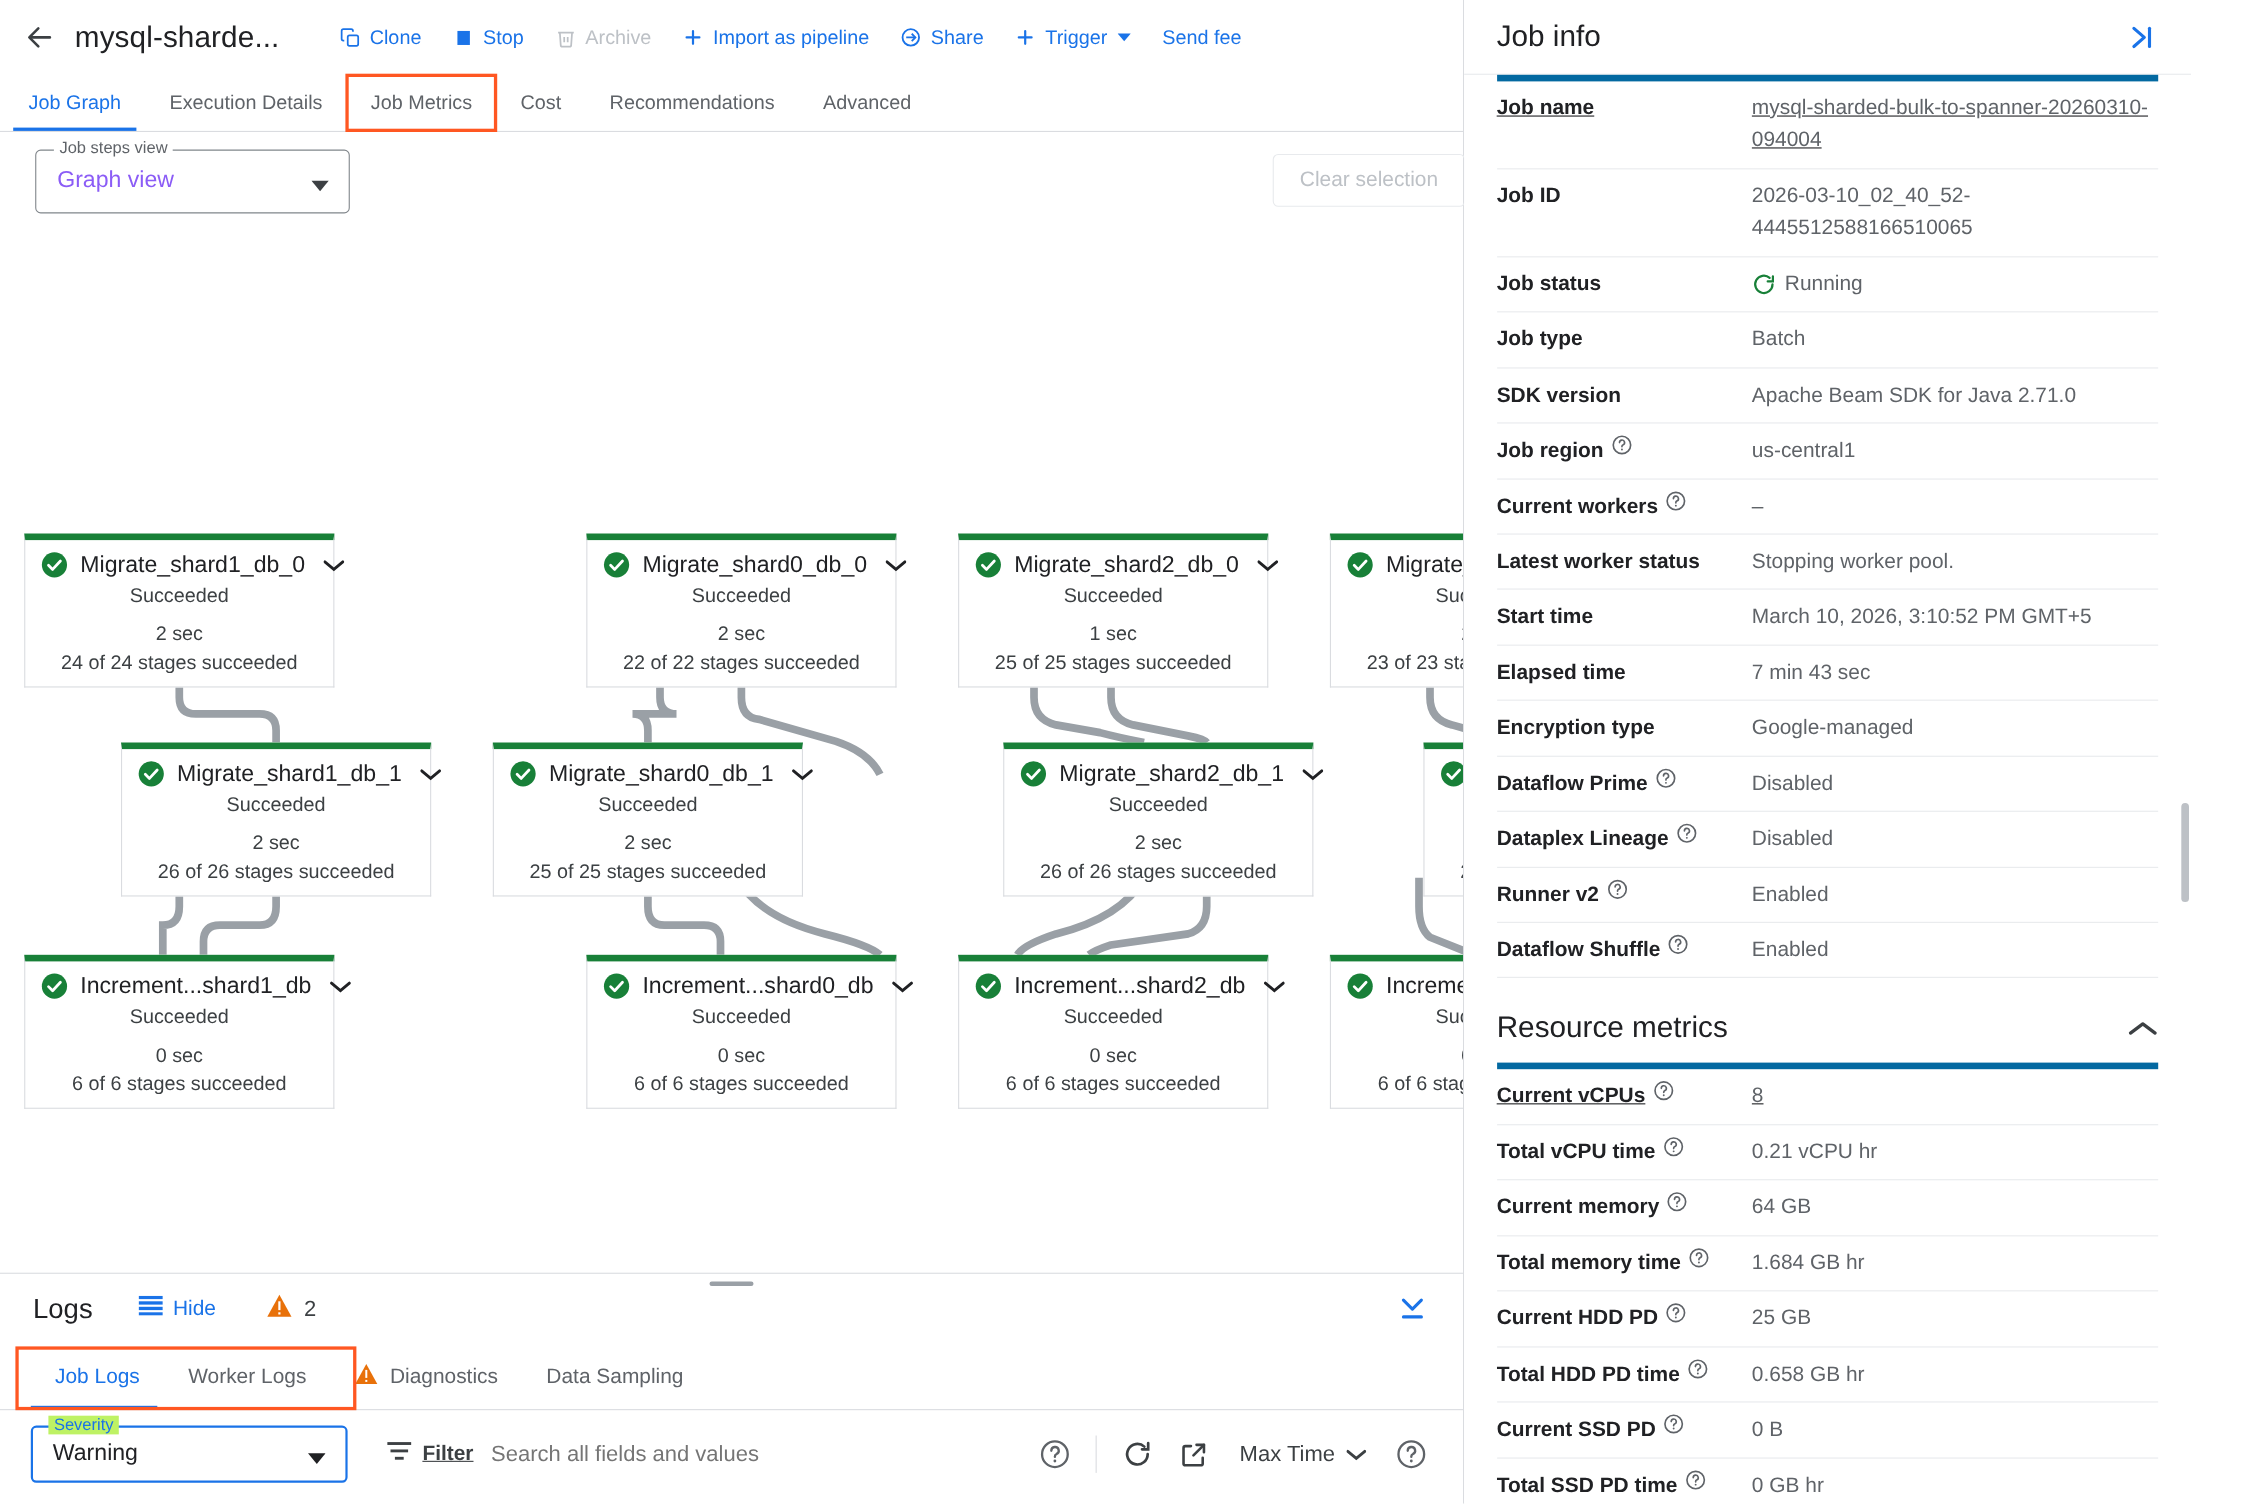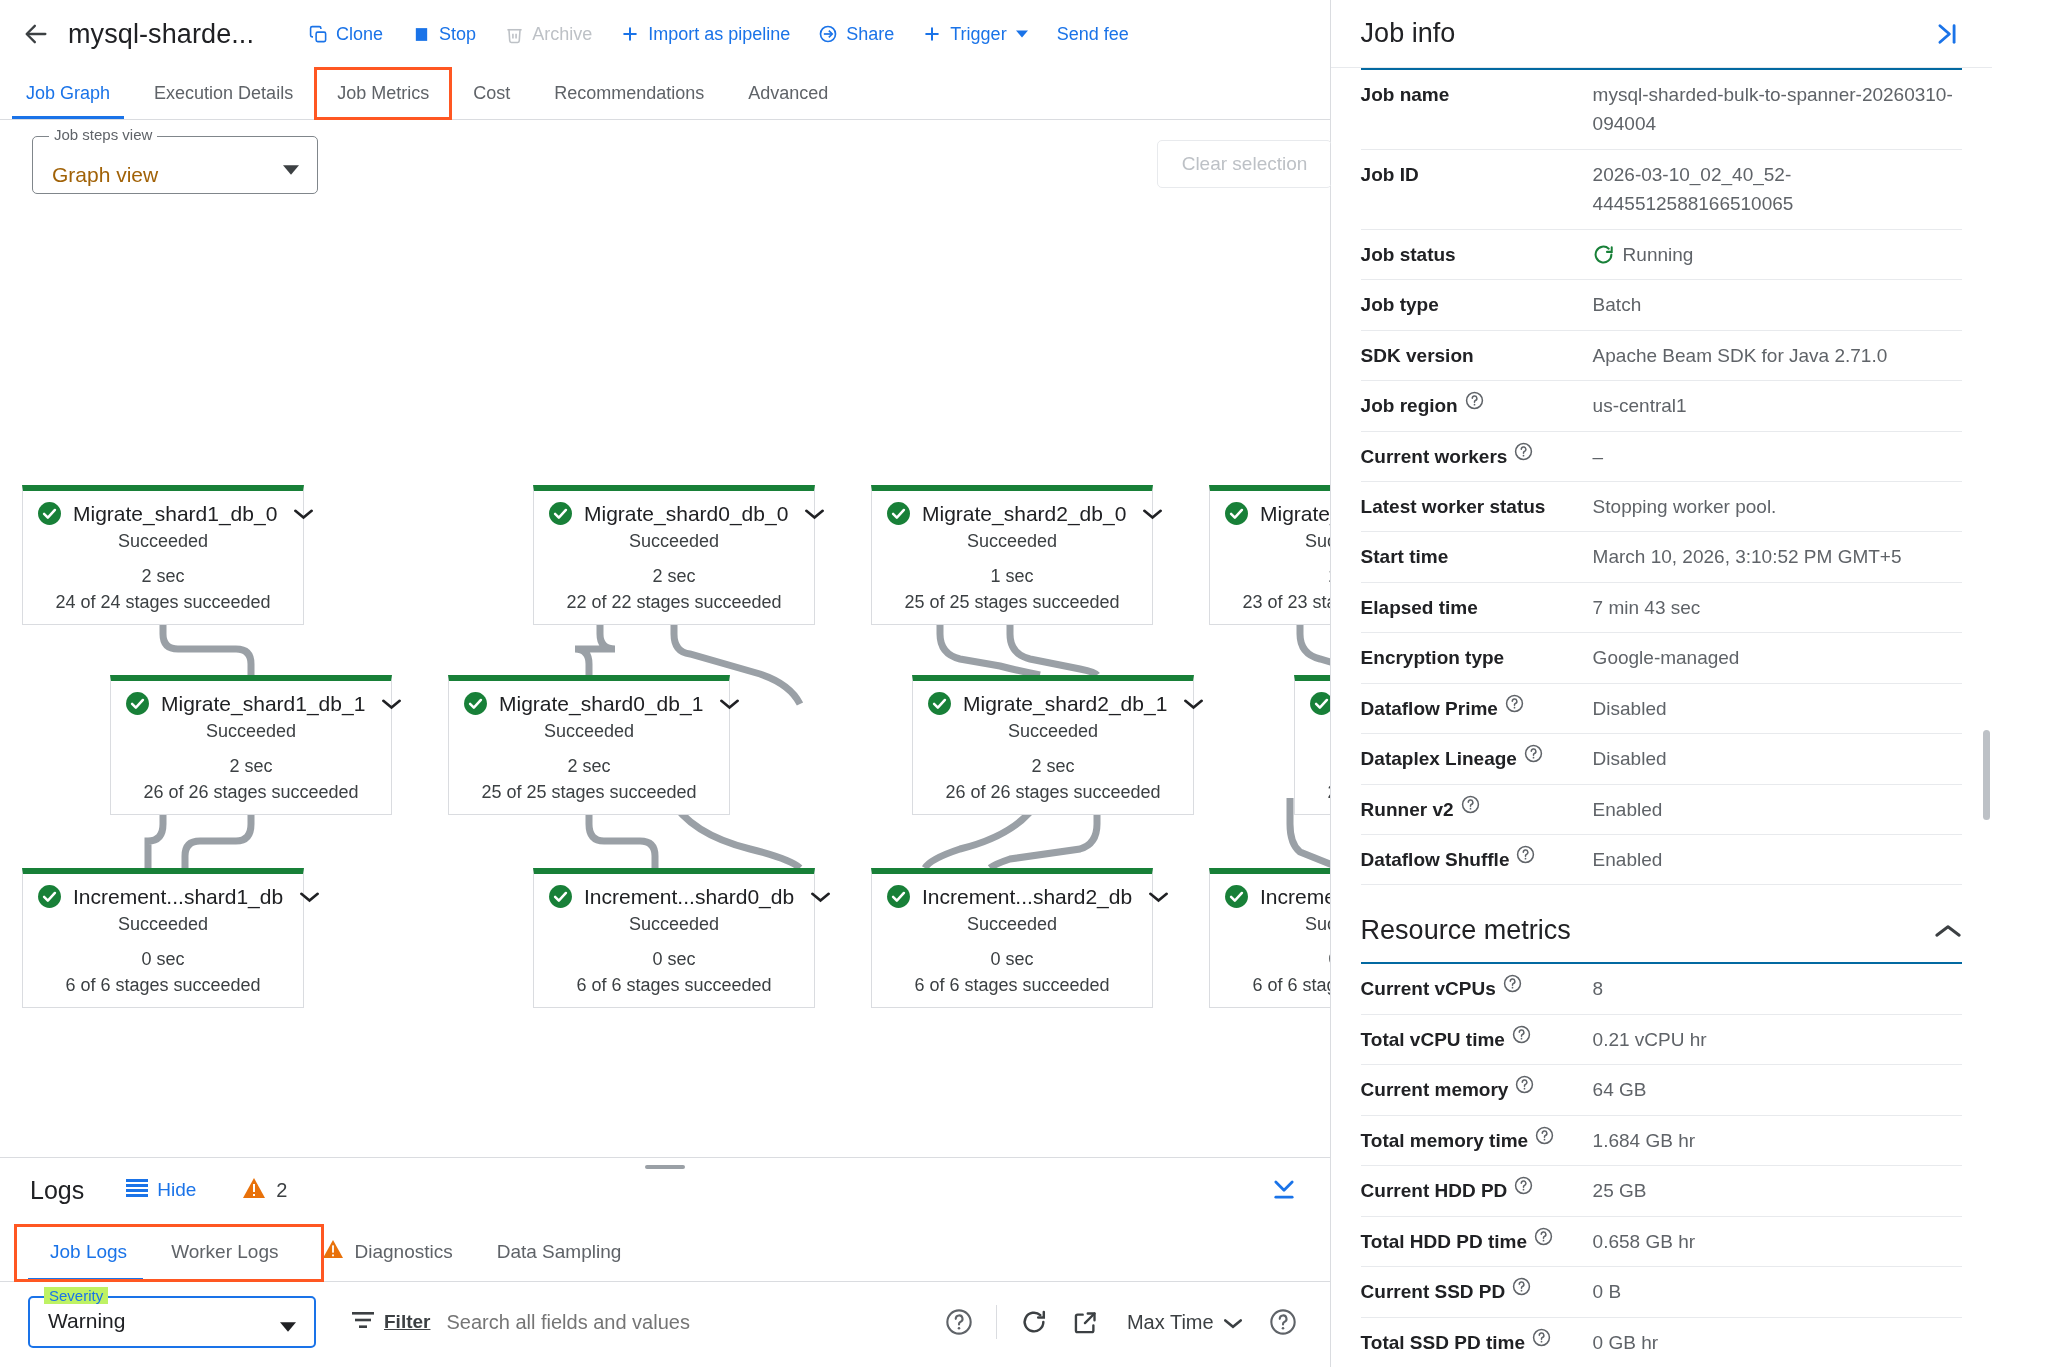--- a/index.html
+++ b/index.html
@@ -57,21 +57,21 @@
   
   .graph-controls { position: relative; height: 84px; }
   .select-outline {
     position: absolute; left: 32px; top: 16px; width: 286px; height: 58px;
     border: 1px solid #80868b; border-radius: 5px; cursor: pointer;
   }
   .select-legend {
     position: absolute; left: 16px; top: -11px; background: #fff;
     padding: 0 5px; font-size: 15px; color: #5f6368;
   }
-  .select-value { position: absolute; left: 19px; top: 26px; font-size: 21px; color: #a16207; }
+  .select-value { position: absolute; left: 19px; top: 15px; font-size: 21px; color: #8b5cf6; }
   .select-caret { position: absolute; right: 18px; top: 24px; }
   .clear-sel {
     position: absolute; left: 1157px; top: 20px; width: 175px; height: 48px;
     border: 1px solid #e8eaed; border-radius: 5px; color: #bdc1c6;
     font-size: 19px; display: flex; align-items: center; justify-content: center;
     font-family: inherit; background: none; cursor: default;
   }
 
   
   .canvas { position: relative; height: 888px; overflow: hidden; }
@@ -114,21 +114,21 @@
   .divider-v { width: 1px; height: 34px; background: #dadce0; margin: 0 22px; }
   .maxtime { display: flex; align-items: center; gap: 10px; font-size: 20px; color: #3c4043; cursor: pointer; }
 
   
   .panel { width: 680px; height: 1367px; background: #fff; position: relative; overflow: hidden; }
   .panel-head { height: 68px; display: flex; align-items: center; justify-content: space-between; padding: 0 30px; border-bottom: 1px solid #e8eaed; }
   .panel-title { font-size: 27px; color: #202124; }
   .panel-collapse { color: #1a73e8; cursor: pointer; display: inline-flex; }
   .panel-body { padding: 0 30px; }
   .kv { display: flex; align-items: flex-start; border-bottom: 1px solid #e8eaed; padding: 10px 0 10px; min-height: 42px; }
-  .kv:first-child { border-top: 2px solid #0369a1; }
+  .kv:first-child { border-top: 6px solid #0369a1; text-decoration: underline; }
   .k { width: 232px; flex: 0 0 232px; font-size: 19px; font-weight: 700; color: #202124; line-height: 1.55; display: flex; align-items: flex-start; flex-wrap: wrap; gap: 7px; }
   .v { flex: 1; font-size: 19px; color: #5f6368; line-height: 1.55; word-break: break-word; display: flex; align-items: center; gap: 9px; }
   .qm { display: inline-flex; flex: 0 0 auto; }
   .sect-head { display: flex; align-items: center; justify-content: space-between; padding: 30px 0 16px; }
   .sect-title { font-size: 27px; color: #202124; }
   .sect-toggle { cursor: pointer; display: inline-flex; color: #3c4043; }
   .scroll-thumb { position: absolute; right: 2px; top: 730px; width: 7px; height: 90px; background: #bdc1c6; border-radius: 4px; }
 </style>
 </head>
 <body>

